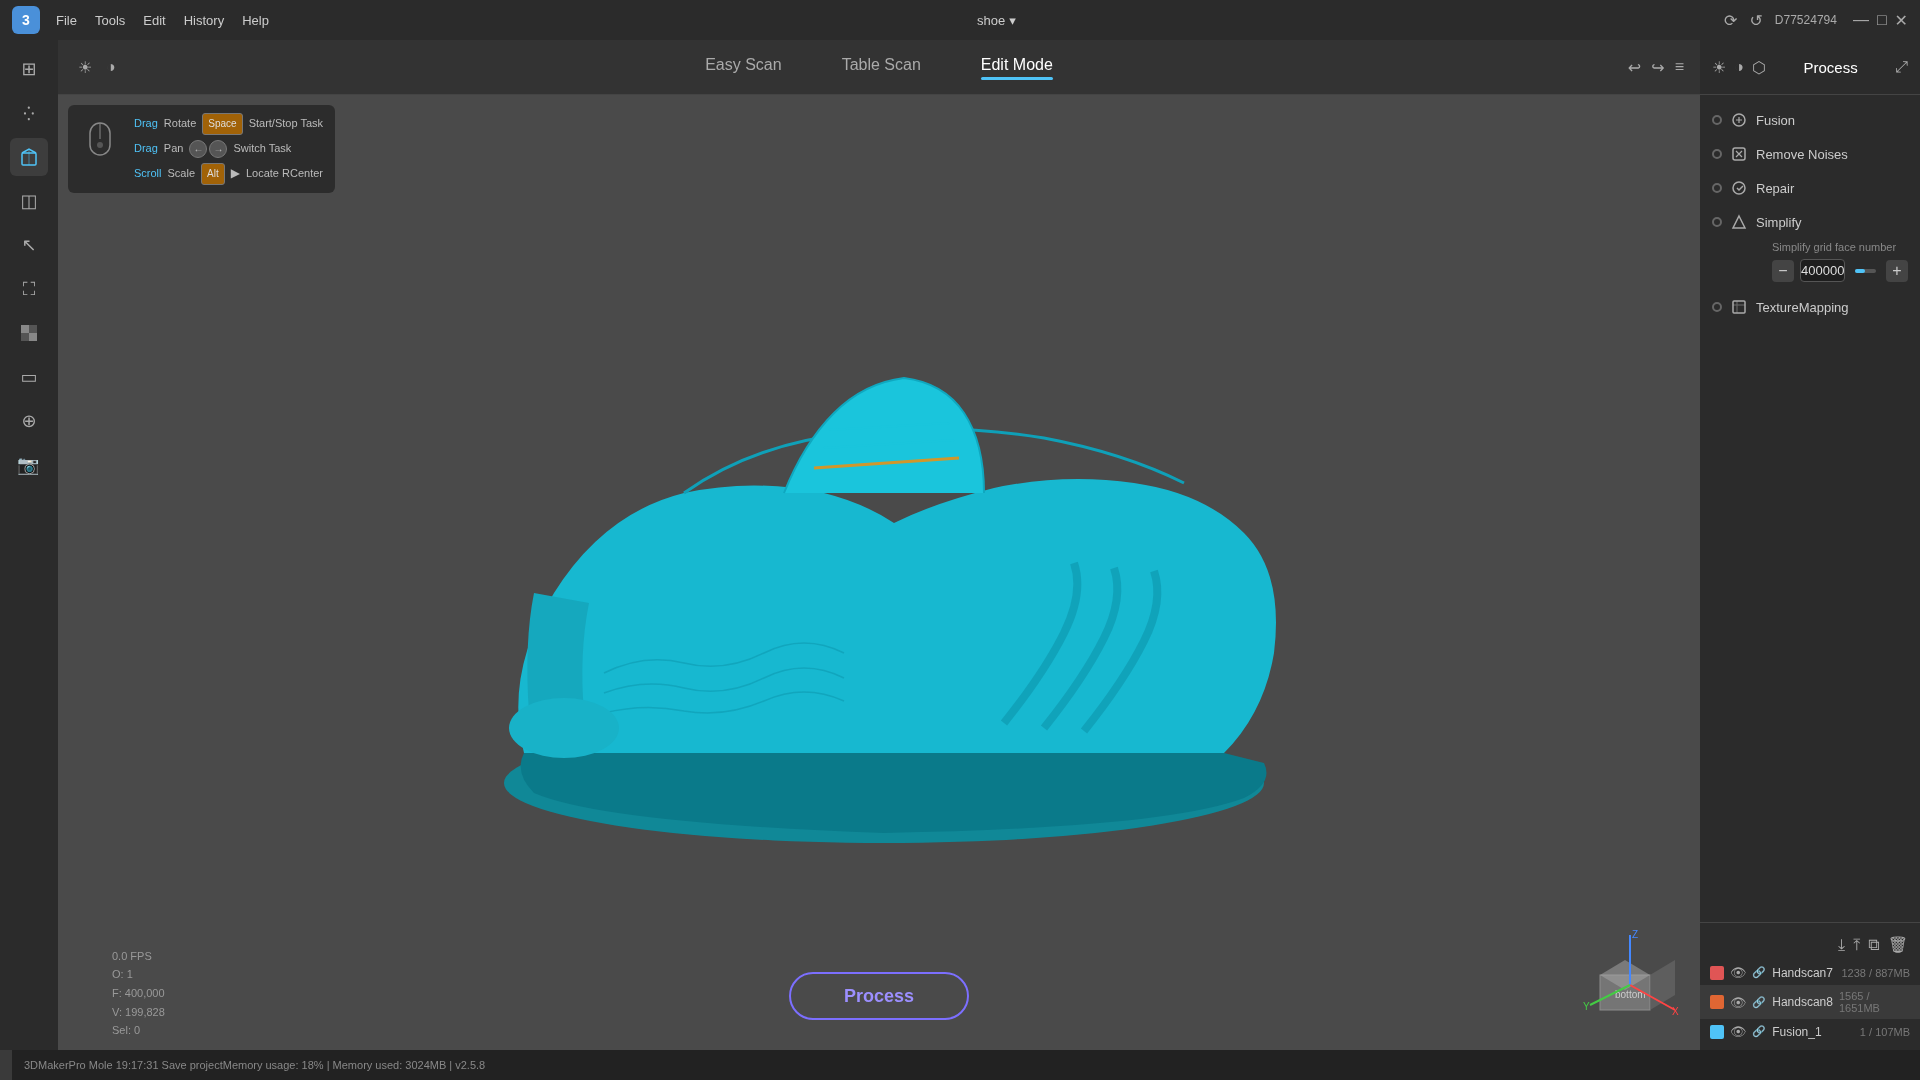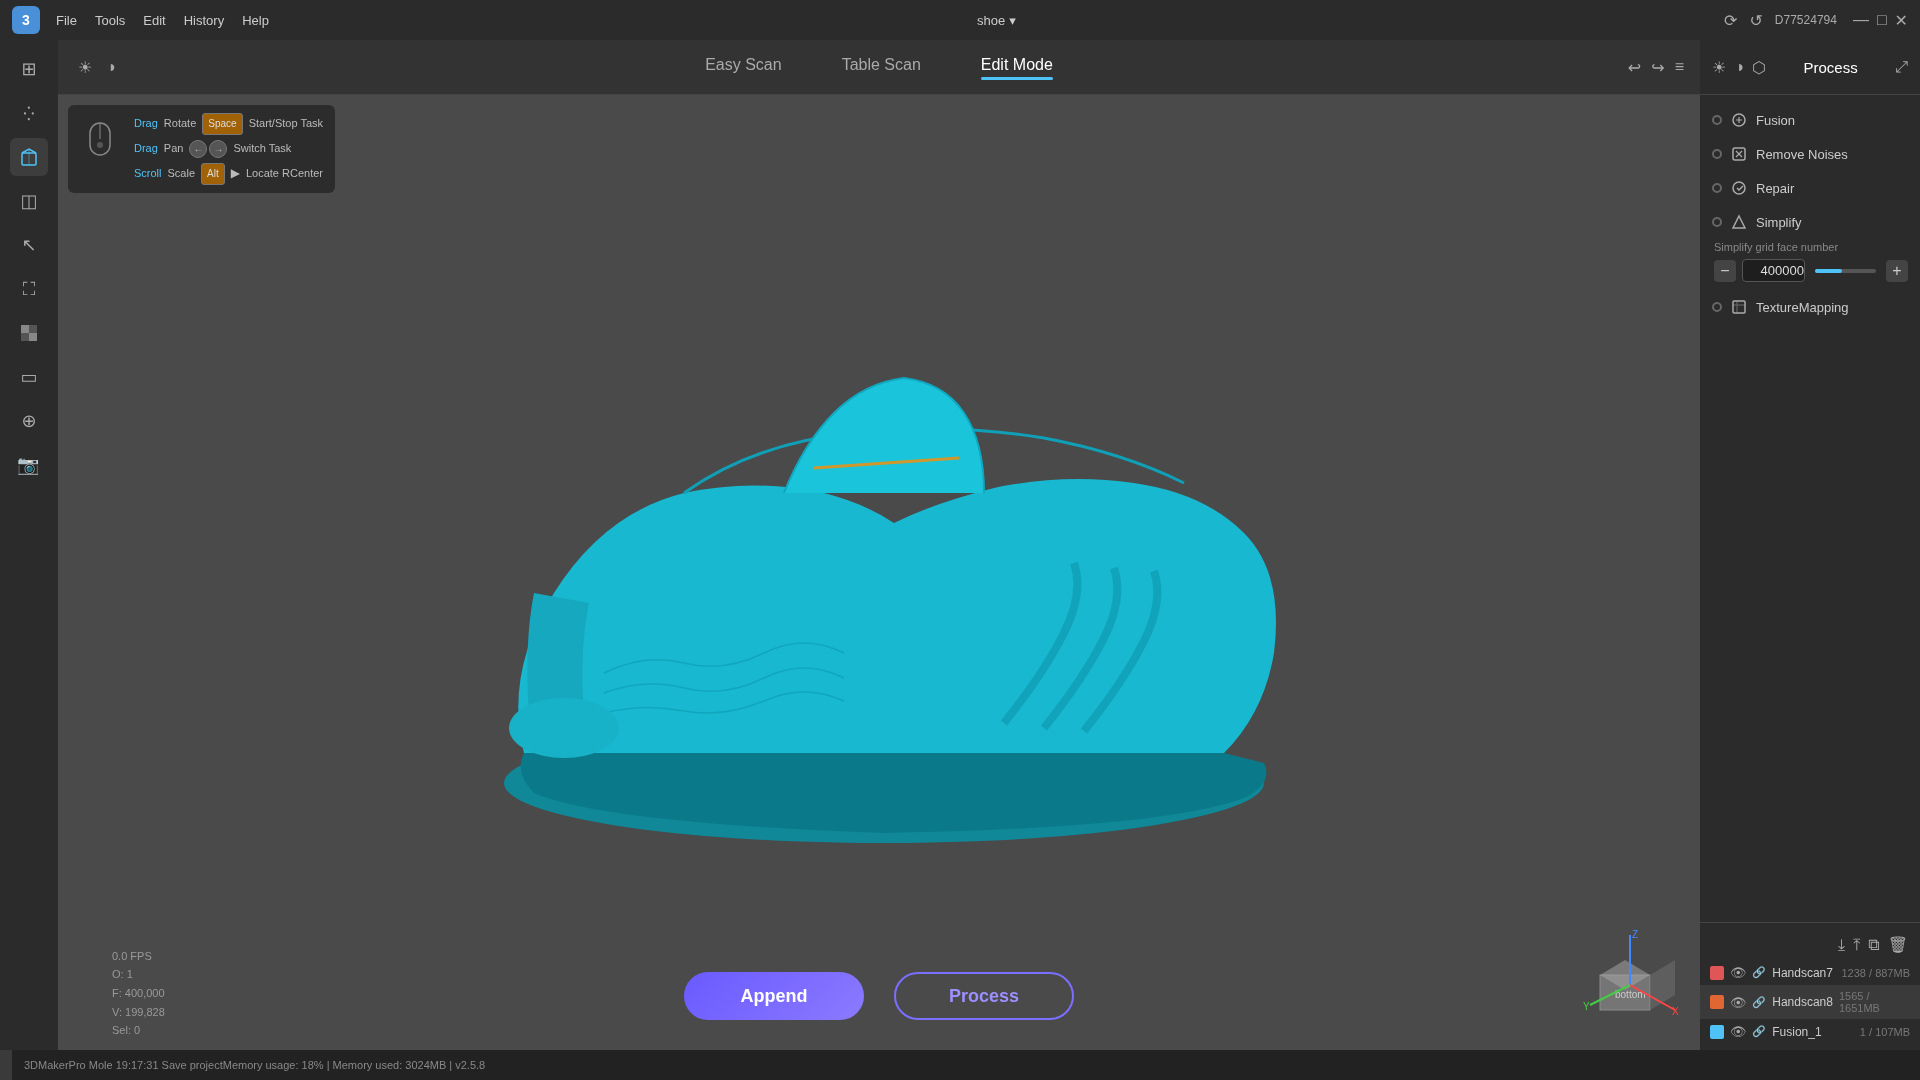--- a/index.html
+++ b/index.html
@@ -239,21 +239,22 @@
     }
     .process-icon {
       width: 18px; height: 18px;
       color: #aaa; font-size: 14px;
       display: flex; align-items: center; justify-content: center;
     }
     .process-label {
       font-size: 13px; color: #ccc;
     }
     .simplify-sub {
-      padding: 2px 12px 8px 14px;
+      padding: 2px 12px 8px 24px;
+      margin-left: 48px;
     }
     .simplify-sub-label {
       font-size: 11px; color: #888; margin-bottom: 6px;
     }
     .simplify-stepper {
       display: flex; align-items: center; gap: 6px;
     }
     .stepper-btn {
       width: 22px; height: 22px;
       border-radius: 4px;
@@ -501,21 +502,20 @@
         <line x1="50" y1="55" x2="95" y2="80" stroke="#ff4444" stroke-width="2"></line>
         <text x="92" y="85" font-size="10" fill="#ff4444">X</text>
         <line x1="50" y1="55" x2="10" y2="75" stroke="#44cc44" stroke-width="2"></line>
         <text x="3" y="80" font-size="10" fill="#44cc44">Y</text>
       </svg>
     </div>
   </div>
 </div>
 
 <div id="bottom-buttons">
-  <button class="action-btn btn-append">Append</button>
   <button class="action-btn btn-process">Process</button>
 </div>
 
 <div id="right-panel">
   <div id="right-panel-header">
     <div class="panel-icons">
       <button class="panel-icon-btn">☀</button>
       <button class="panel-icon-btn">◑</button>
       <button class="panel-icon-btn">⬡</button>
     </div>

